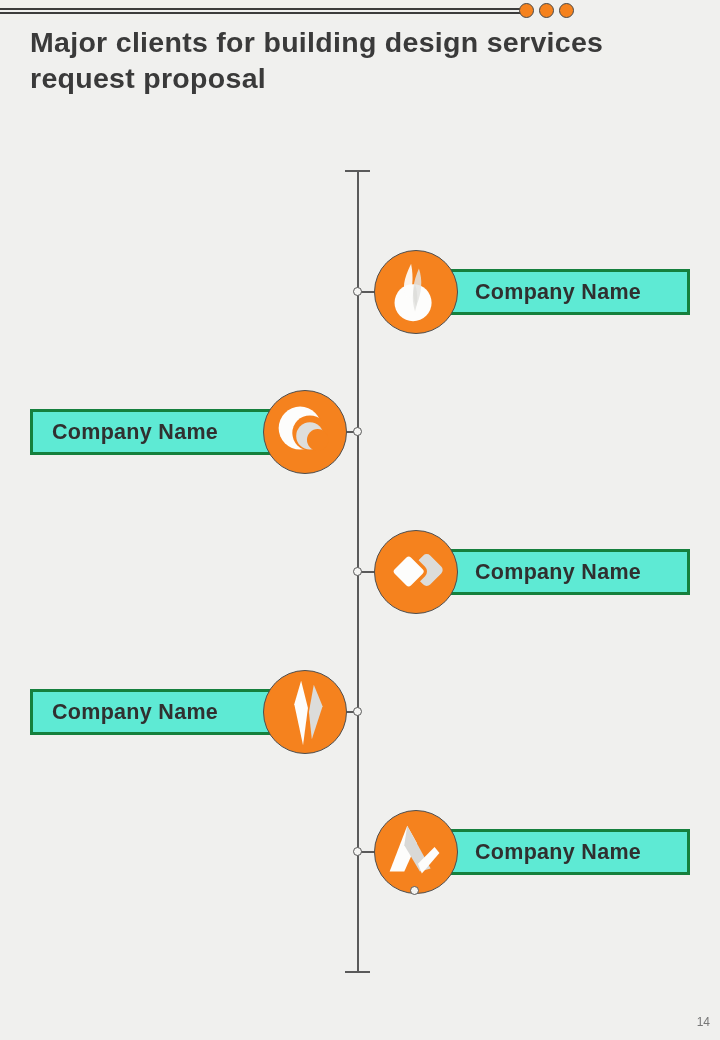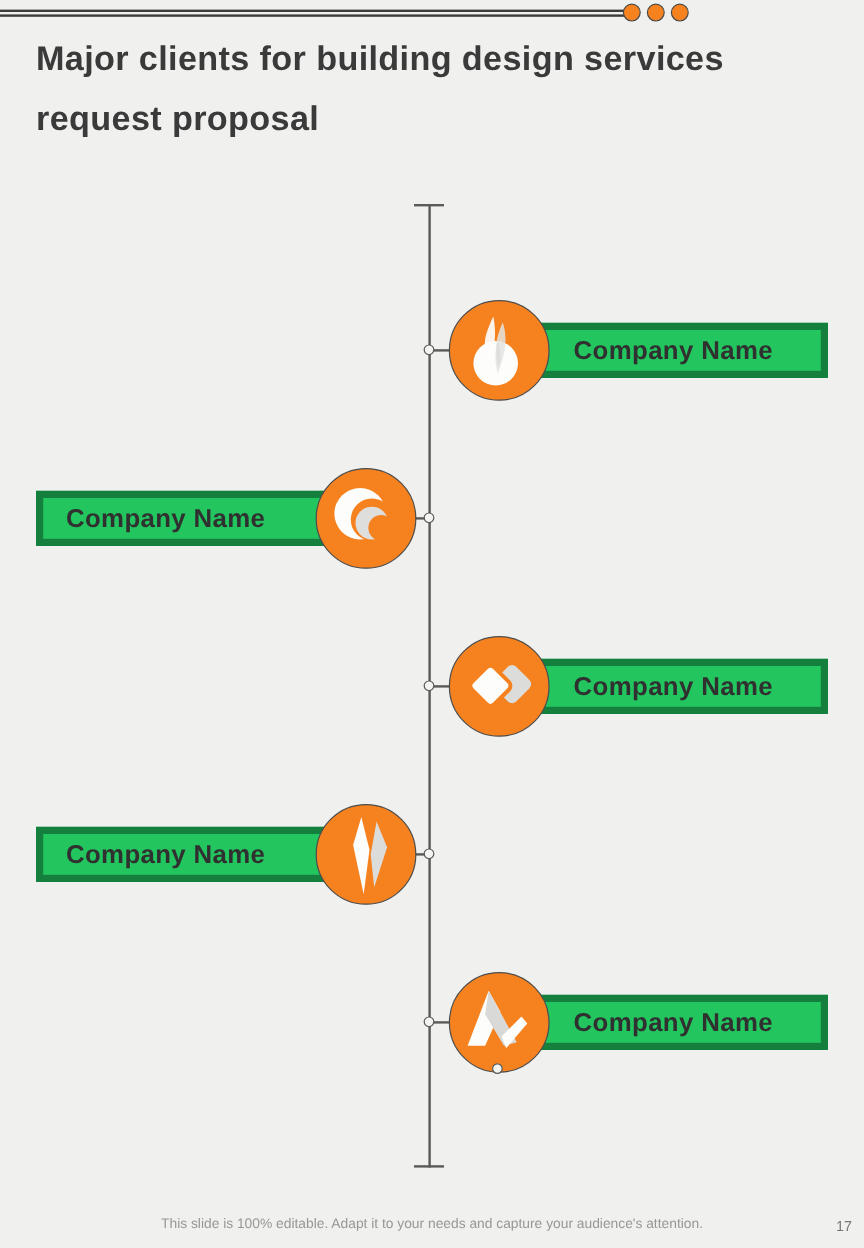--- a/index.html
+++ b/index.html
@@ -13,41 +13,41 @@
     position:absolute;left:0;top:8px;width:524px;height:6px;
     box-sizing:border-box;border-top:2px solid #3C3C3C;border-bottom:2px solid #3C3C3C;
   }
   .top-dot{
     position:absolute;top:3px;width:15px;height:15px;border-radius:50%;
     background:#F5821E;border:1.5px solid #4A4A4A;box-sizing:border-box;
   }
   
   .title{
     position:absolute;left:30px;top:24px;width:660px;
-    font-size:28.5px;line-height:50px;font-weight:bold;color:#3A3A3A;
+    font-size:28.5px;line-height:36px;font-weight:bold;color:#3A3A3A;
     letter-spacing:0.3px;
   }
   .subtitle{
     position:absolute;left:30px;top:112px;width:660px;
     font-size:12.5px;color:#9B9B9B;
   }
   
   .tl-line{position:absolute;left:357px;top:170px;width:1.5px;height:803px;background:#5A5A5A;}
   .tl-cap{position:absolute;left:345px;width:25px;height:1.5px;background:#5A5A5A;}
   .tl-cap.top{top:170px;}
   .tl-cap.bottom{top:971px;}
   .connector{position:absolute;height:1.5px;background:#5A5A5A;}
   .node-dot{
     position:absolute;width:9px;height:9px;border-radius:50%;
     background:#F4F4F2;border:1px solid #5A5A5A;box-sizing:border-box;z-index:4;
   }
   
   .name-box{
     position:absolute;height:46px;box-sizing:border-box;
-    background:#22c55e;border:6px solid #15803d;z-index:1;
+    background:#5eead4;border:3px solid #15803d;z-index:1;
     display:flex;align-items:center;
     font-size:21.5px;font-weight:bold;color:#303030;letter-spacing:0.3px;
   }
   .name-box.right{left:412px;width:278px;padding-left:60px;}
   .name-box.left{left:30px;width:280px;padding-left:19px;}
   .client-circle{
     position:absolute;width:84px;height:84px;border-radius:50%;
     background:#F5821E;border:1px solid #4D4D4D;box-sizing:border-box;
     overflow:hidden;z-index:3;
   }
@@ -136,16 +136,15 @@
   <div class="node-dot" style="left:353px;top:847px;"></div>
   <div class="client-circle" style="left:374px;top:810px;">
     <svg viewBox="0 0 84 84">
       <polygon points="15,62 33,15 43,33 30,62" fill="#FDFDFC"></polygon>
       <polygon points="33,15 57,59 46,62 30,35" fill="#D9D9D7"></polygon>
       <polygon points="44,54 61,37 66,43 48,64" fill="#FDFDFC"></polygon>
     </svg>
   </div>
   <div class="node-dot" style="left:410px;top:886px;"></div>
 
-  <div class="footer-note">This slide is 100% editable. Adapt it to your needs and capture your audience's attention.</div>
-  <div class="page-number">17</div>
+  <div class="page-number">14</div>
 
 </div>
 
 </body></html>

